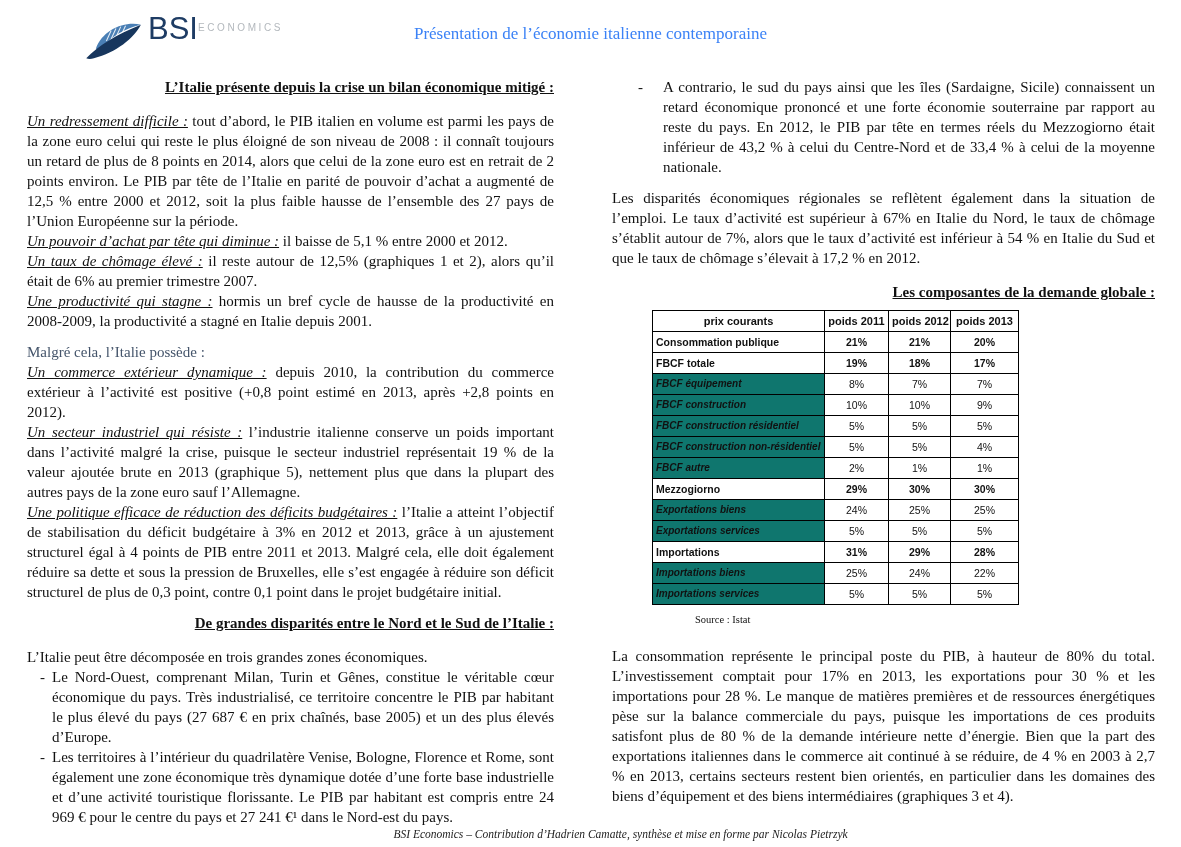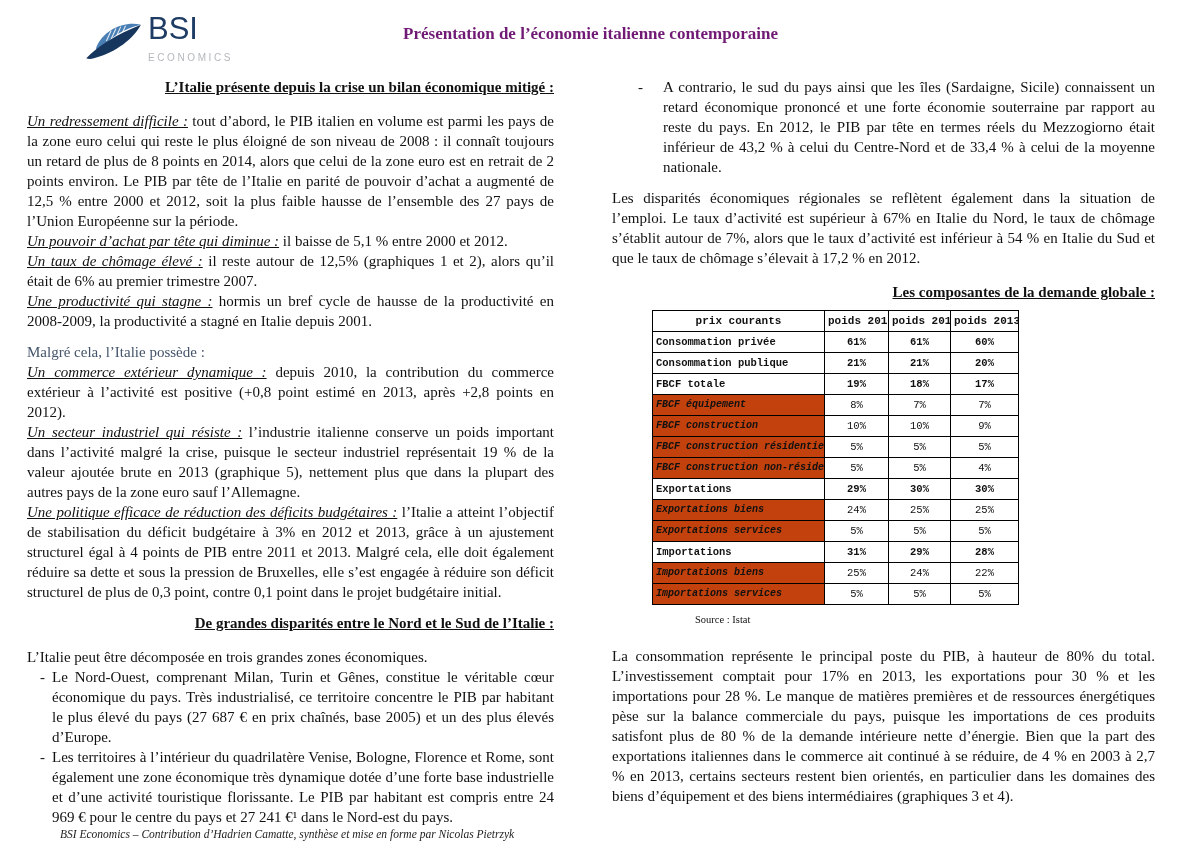--- a/index.html
+++ b/index.html
@@ -2,27 +2,27 @@
 <html lang="fr"><head>
 <meta charset="utf-8">
 <style>
   html,body{margin:0;padding:0;background:#fff;}
   .page{position:relative;width:1181px;height:847px;background:#ffffff;overflow:hidden;
         font-family:"Liberation Serif", serif;color:#111;}
 
   
   .logo{position:absolute;left:84px;top:14px;display:flex;align-items:flex-start;}
   .logo svg{display:block;margin-top:4px;}
-  .logo-textblock{display:flex;flex-direction:column;margin-left:2px;}
+  .logo-textblock{display:flex;flex-direction:row;margin-left:2px;}
   .logo-bsi{font-family:"Liberation Sans",sans-serif;font-size:31px;line-height:30px;
             color:#1e3c64;font-weight:500;letter-spacing:0px;}
   .logo-sub{font-family:Liberation Sans, sans-serif;font-size:10px;color:#b3b8bd;
             letter-spacing:2.6px;margin-top:8px;}
   .doc-title{position:absolute;top:24px;left:0;width:100%;text-align:center;
-             font-weight:bold;font-size:17px;color:#701a75;}
+             font-weight:normal;font-size:17px;color:#3b82f6;}
 
   
   .col{position:absolute;top:72px;font-size:15px;line-height:20px;text-align:justify;}
   .col-left{left:27px;width:527px;padding-top:5px;}
   .col-right{left:612px;width:543px;padding-top:5px;}
 
   p{margin:0;}
   .h-main{font-weight:bold;text-decoration:underline;margin:0 0 14px 0;text-align:right;}
   .sub{color:#44546a;text-align:left;}
   .lead{font-style:italic;text-decoration:underline;}
@@ -30,36 +30,36 @@
   .gap-s{height:14px;}
 
   .bullet{display:flex;margin:0;}
   .bullet .marker{flex:0 0 25px;padding-left:13px;box-sizing:border-box;}
   .bullet-r .marker{flex:0 0 51px;padding-left:26px;box-sizing:border-box;}
   .bullet .btext{flex:1;text-align:justify;}
 
   
   .table-wrap{margin:8px 0 0 40px;}
   table.demand{border-collapse:collapse;table-layout:fixed;width:296px;
-               font-family:Liberation Mono, monospace;font-size:10.5px;}
+               font-family:Liberation Sans, sans-serif;font-size:10.5px;}
   table.demand th,table.demand td{border:1.5px solid #000;padding:0 3px;height:19px;
                vertical-align:middle;overflow:hidden;white-space:nowrap;}
   table.demand th{font-weight:bold;text-align:center;font-size:11px;height:17px;}
   col.c-lbl{width:172px;} col.c-v1{width:64px;} col.c-v2{width:62px;} col.c-v3{width:68px;}
   td.lbl{text-align:left;font-weight:bold;}
   td.val{text-align:center;}
   tr.row-plain td.val{font-weight:400;color:#3d3d3d;}
   tr.row-bold  td.val{font-weight:bold;}
-  tr.row-gray  td.lbl{background:#c2410c;font-style:italic;font-size:10px;}
+  tr.row-gray  td.lbl{background:#0f766e;font-style:italic;font-size:10px;}
   tr.row-gray  td.val{font-weight:400;}
   .source-note{font-size:10.5px;margin:5px 0 0 43px;text-align:left;}
 
   
   .footer{position:absolute;bottom:7px;left:0;width:100%;box-sizing:border-box;
-          padding-left:60px;text-align:left;font-style:italic;font-size:11.5px;color:#222;}
+          padding-left:60px;text-align:center;font-style:italic;font-size:11.5px;color:#222;}
 </style>
 </head>
 <body>
 
 <div class="page">
 
   <div class="logo">
     <svg width="62" height="46" viewBox="0 0 64 48">
       <path d="M12 32 C19 13, 41 3, 59 7 C43 11, 27 19, 17 33 Z" fill="#4a7fb5"></path>
       <path d="M28 13 L23 24 M33 11 L28 22 M38 9 L33 20 M43 8 L38 19" stroke="#ffffff" stroke-width="1.1" fill="none" opacity="0.85"></path>
@@ -131,26 +131,20 @@
         <thead>
           <tr>
             <th>prix courants</th>
             <th>poids 2011</th>
             <th>poids 2012</th>
             <th>poids 2013</th>
           </tr>
         </thead>
         <tbody>
             <tr class="row-bold">
-              <td class="lbl">Consommation privée</td>
-              <td class="val">61%</td>
-              <td class="val">61%</td>
-              <td class="val">60%</td>
-            </tr>
-            <tr class="row-bold">
               <td class="lbl">Consommation publique</td>
               <td class="val">21%</td>
               <td class="val">21%</td>
               <td class="val">20%</td>
             </tr>
             <tr class="row-bold">
               <td class="lbl">FBCF totale</td>
               <td class="val">19%</td>
               <td class="val">18%</td>
               <td class="val">17%</td>
@@ -172,22 +166,28 @@
               <td class="val">5%</td>
               <td class="val">5%</td>
               <td class="val">5%</td>
             </tr>
             <tr class="row-gray">
               <td class="lbl">FBCF construction non-résidentiel</td>
               <td class="val">5%</td>
               <td class="val">5%</td>
               <td class="val">4%</td>
             </tr>
-            <tr class="row-bold">
-              <td class="lbl">Exportations</td>
+            <tr class="row-gray">
+              <td class="lbl">FBCF autre</td>
+              <td class="val">2%</td>
+              <td class="val">1%</td>
+              <td class="val">1%</td>
+            </tr>
+            <tr class="row-bold">
+              <td class="lbl">Mezzogiorno</td>
               <td class="val">29%</td>
               <td class="val">30%</td>
               <td class="val">30%</td>
             </tr>
             <tr class="row-gray">
               <td class="lbl">Exportations biens</td>
               <td class="val">24%</td>
               <td class="val">25%</td>
               <td class="val">25%</td>
             </tr>

